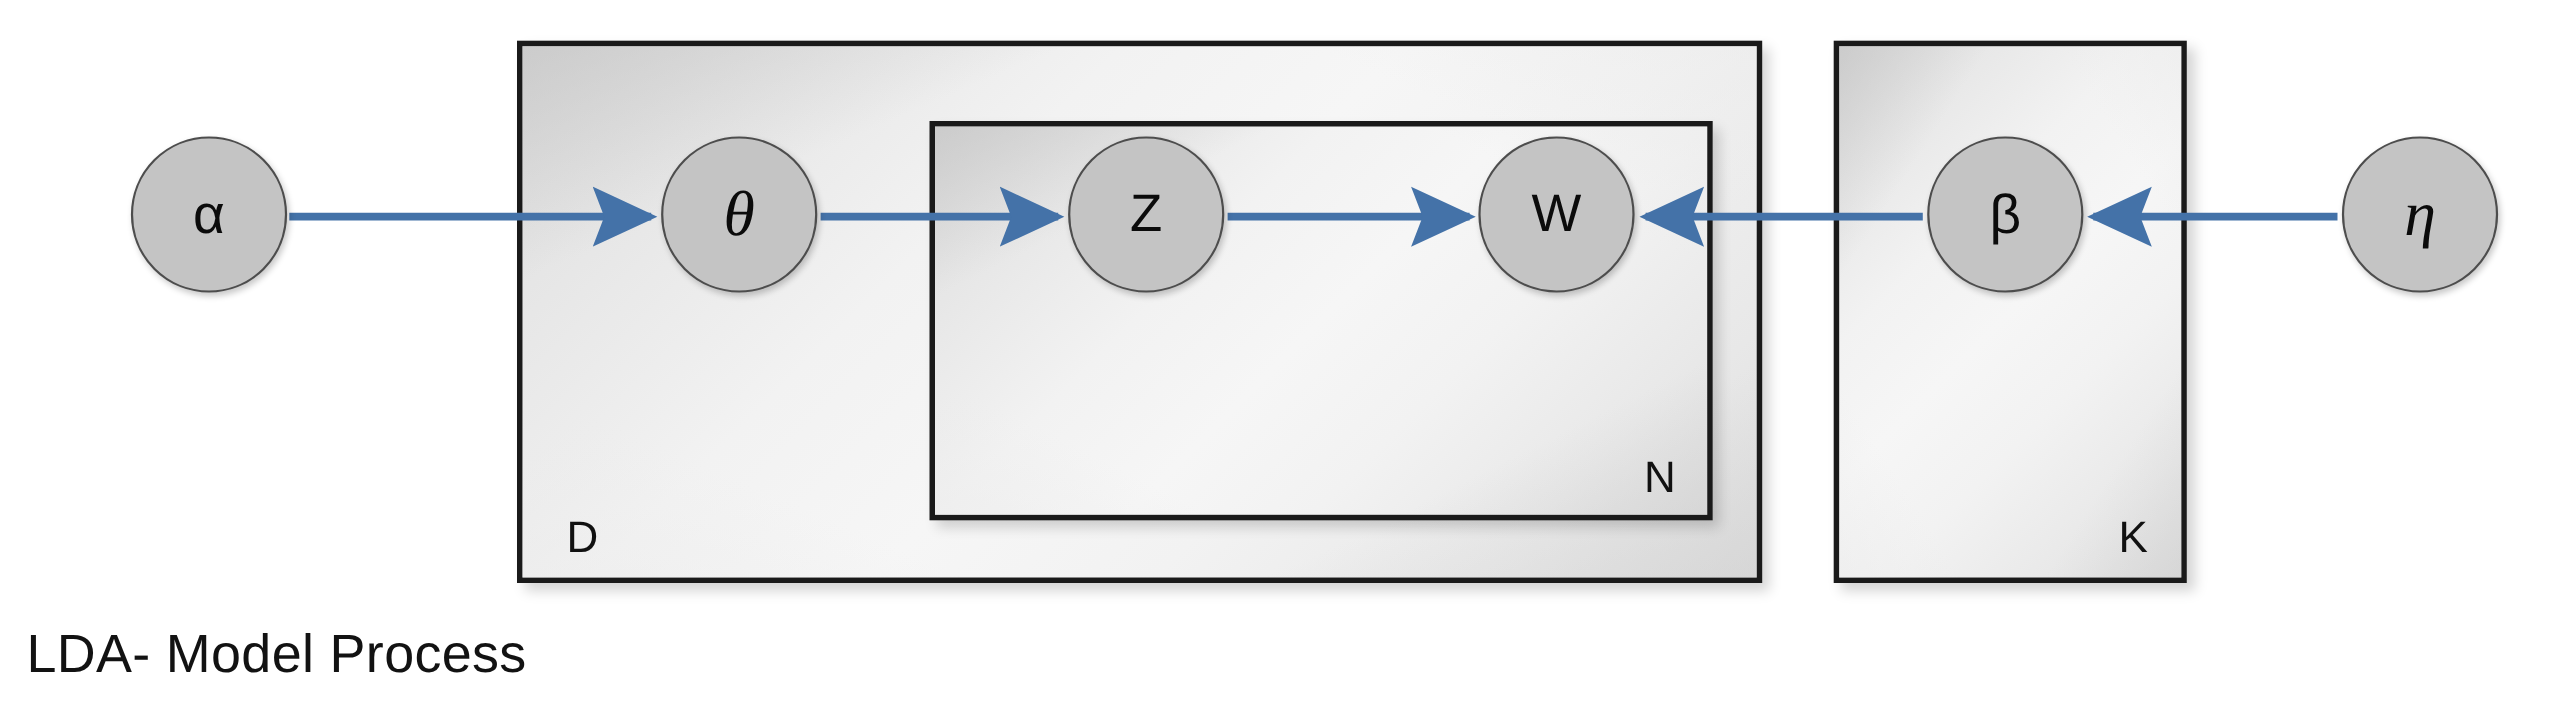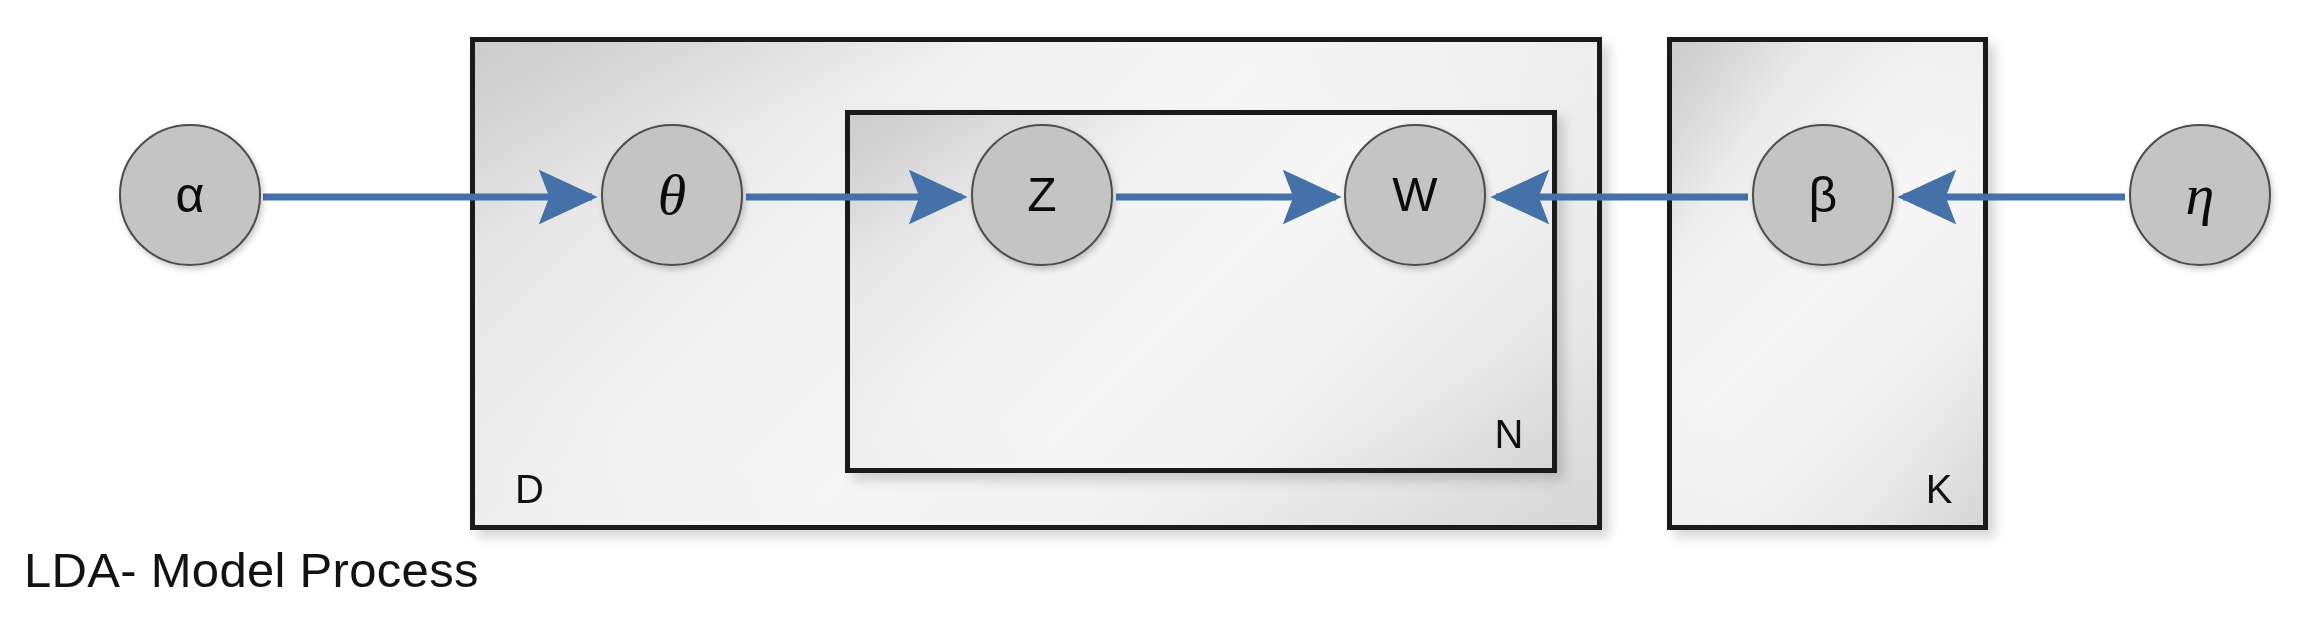--- a/index.html
+++ b/index.html
@@ -101,21 +101,21 @@
   .arrow-svg {
     position: absolute;
     z-index: 5;
     overflow: visible;
   }
 
   
   #caption {
     position: absolute;
     left: 24px;
-    top: 542px;
+    top: 567px;
     font-family: "Liberation Sans", sans-serif;
     font-size: 49px;
     color: #121212;
     letter-spacing: 0.3px;
     white-space: nowrap;
   }
 </style>
 </head>
 <body>
 

